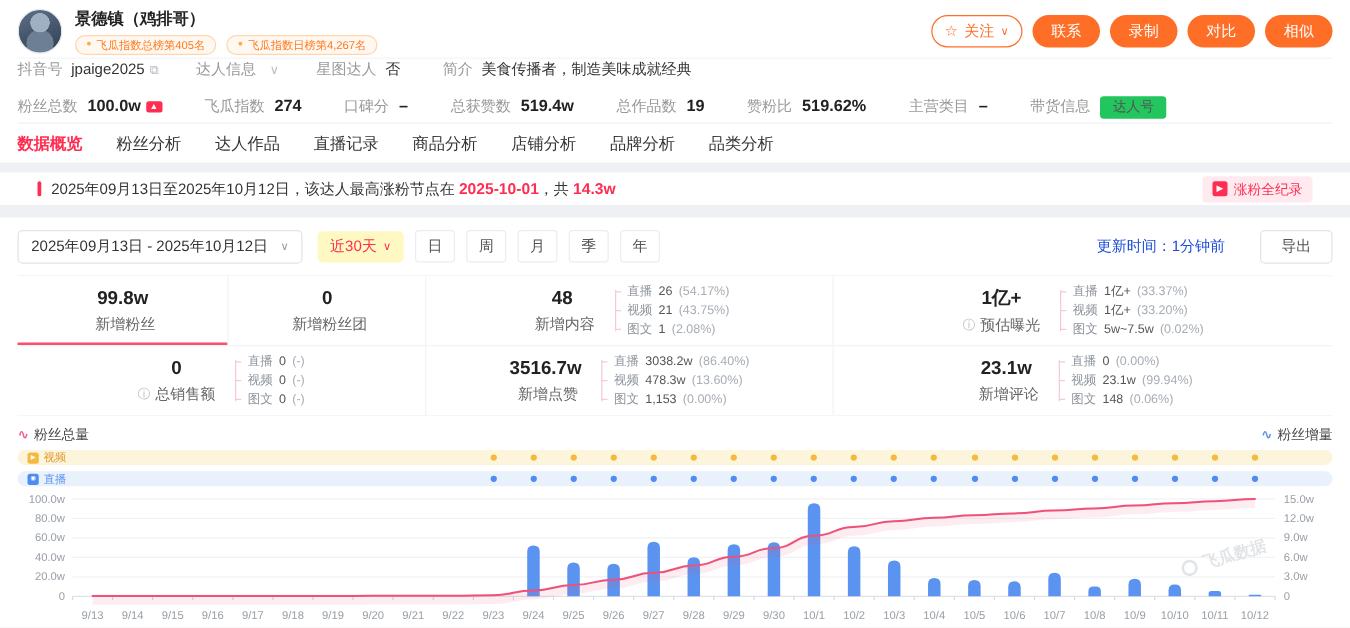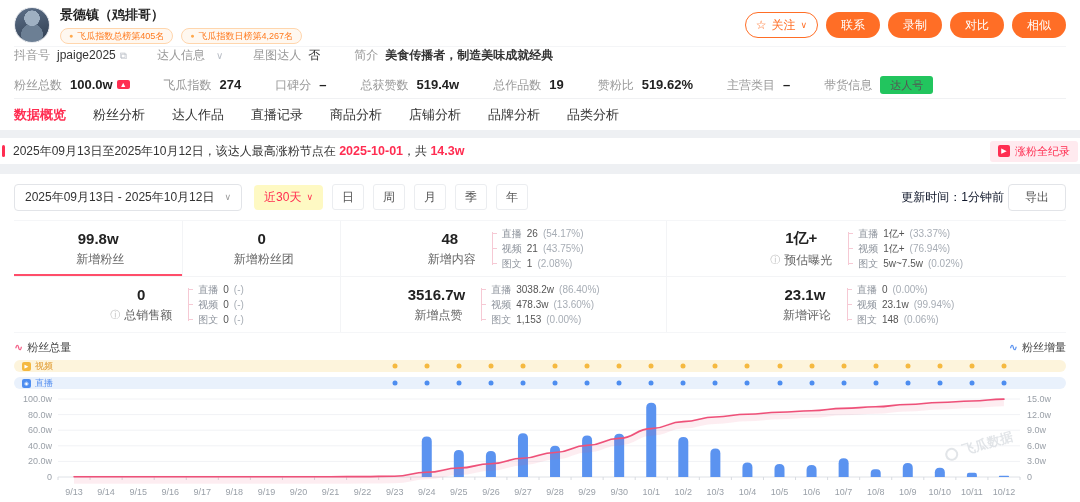--- a/index.html
+++ b/index.html
@@ -22,47 +22,47 @@
   .actions{display:flex;gap:8px;align-items:center}
   .btn{font-size:12px;border-radius:14px;cursor:pointer;line-height:16px}
   .btn.outline{background:#fff;border:1px solid #ff6e26;color:#ff6e26;padding:4px 10px;display:inline-flex;gap:5px;align-items:center}
   .btn.outline .caret{color:#ff6e26}
   .btn.solid{background:#ff6e26;color:#fff;border:none;padding:5px 15px}
   .caret{font-size:9px;color:#999}
   
   .info-row{display:flex;gap:30px;align-items:flex-start;height:26px;border-top:1px solid #f4f5f7;white-space:nowrap}
   .kv .k{color:#999;margin-right:7px}
   .kv .v{color:#333}
-  .kv[data-bold="true"] .v{font-weight:bold}
+  .kv[data-bold="true"] .v{font-weight:normal}
   .kv .ticon{color:#b9bec6;font-size:10px;margin-left:4px}
   .stats-row{display:flex;gap:34px;align-items:center;height:27px;border-bottom:1px solid #f0f1f3;white-space:nowrap}
   .stat .k{color:#999;margin-right:8px}
   .stat .v{font-weight:bold;font-size:13px;color:#222}
   .stat .suffix:not(:empty){background:#ff2d51;color:#fff;font-size:7px;padding:1px 3px;border-radius:2px;margin-left:4px;vertical-align:2px}
   .stat[data-tag="true"] .v{background:#22c55e;font-weight:normal;font-size:11px;padding:3px 10px;border-radius:3px;color:#555}
   .tabs{display:flex;gap:27px;height:31px;align-items:center}
   .tab{font-size:13px;color:#333;cursor:pointer}
   .tab[data-active="true"]{color:#ff2d51;font-weight:bold}
   
-  .notice{margin-top:8px;display:flex;align-items:center;padding:6px 2px;gap:8px;height:26px}
+  .notice{margin-top:8px;display:flex;align-items:center;padding:6px 30px;gap:8px;height:26px}
   .red-bar{width:3px;height:12px;background:#ff2d51;border-radius:2px;flex:0 0 3px}
   .red{color:#ff2d51;font-weight:bold;font-size:12.5px}
   .notice-btn{margin-left:auto;background:#ffeaef;color:#ff2d51;display:inline-flex;gap:5px;align-items:center;
     border:none;padding:3px 8px;border-radius:3px;font-size:11px;cursor:pointer}
   .nb-icon{background:#ff2d51;color:#fff;width:12px;height:12px;border-radius:2px;font-size:7px;
     display:flex;align-items:center;justify-content:center}
   
   .main{margin-top:10px;padding:10px 14px 0;height:328px}
   .filter-row{display:flex;align-items:center;height:26px}
   .date-select{border:1px solid #e2e4e8;border-radius:4px;padding:4px 10px;display:inline-flex;gap:10px;align-items:center;font-size:12px;color:#333;cursor:pointer}
   .pill{background:#fef9c3;color:#ff2d51;border-radius:4px;padding:4px 10px;display:inline-flex;gap:5px;align-items:center;font-size:12px;margin-left:12px;cursor:pointer}
   .pill .caret{color:#ff2d51}
   .gran{background:#fff;border:1px solid #ebedf0;border-radius:3px;width:32px;height:26px;font-size:12px;color:#555;margin-left:9px;cursor:pointer}
   .spacer{flex:1}
-  .update{color:#0f172a;margin-right:4px}
+  .update{color:#1d4ed8;margin-right:28px}
   .export{background:#fff;border:1px solid #e2e4e8;border-radius:4px;padding:4px 16px;color:#555;font-size:12px;cursor:pointer}
   
   .cards{margin-top:10px;border:1px solid #f5f6f8;border-left:none;border-right:none}
   .cards-row{display:grid}
   .cards-r1{grid-template-columns:16% 15% 31% 38%}
   .cards-r2{grid-template-columns:31% 31% 38%;border-top:1px solid #f3f4f6}
   .card{position:relative;display:flex;align-items:center;justify-content:center;gap:16px;height:55px;cursor:pointer}
   .card + .card{border-left:1px solid #f3f4f6}
   .card[data-active="true"]::after{content:"";position:absolute;left:0;right:0;bottom:0;height:2px;background:#ff4d6a}
   .cv{font-size:15px;font-weight:bold;text-align:center;color:#222}
@@ -339,21 +339,21 @@
 
               <div class="bk-row">
                 <span class="bk-k">直播</span>
                 <span class="bk-v">1亿+</span>
                 <span class="bk-p">(33.37%)</span>
               </div>
 
               <div class="bk-row">
                 <span class="bk-k">视频</span>
                 <span class="bk-v">1亿+</span>
-                <span class="bk-p">(76.94%)</span>
+                <span class="bk-p">(33.20%)</span>
               </div>
 
               <div class="bk-row">
                 <span class="bk-k">图文</span>
                 <span class="bk-v">5w~7.5w</span>
                 <span class="bk-p">(0.02%)</span>
               </div>
 
           </div>
         </div>

